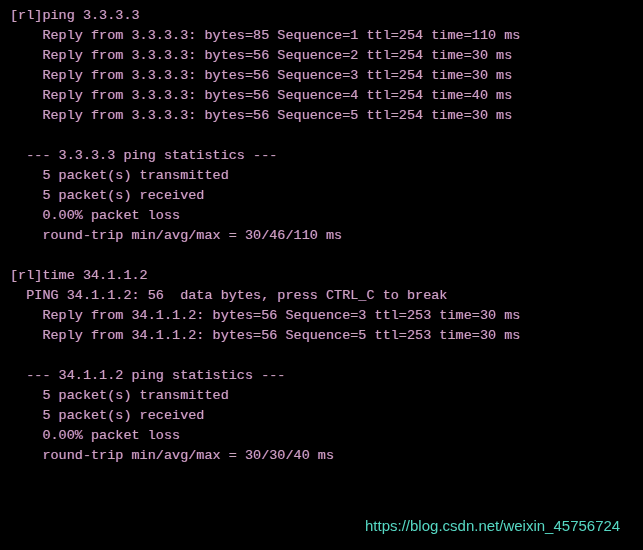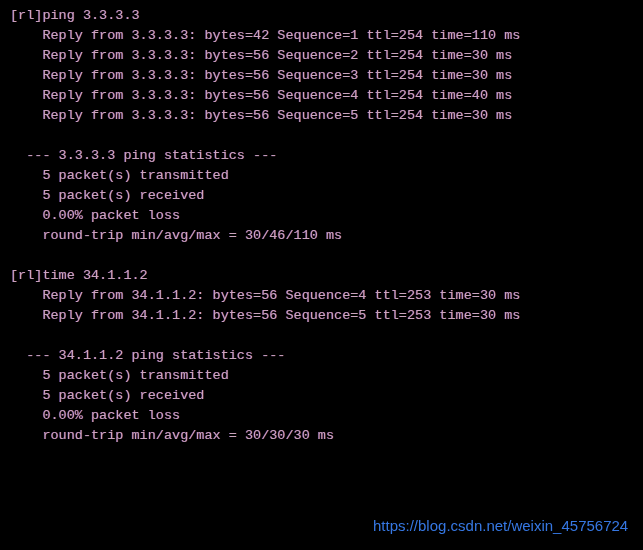--- a/index.html
+++ b/index.html
@@ -36,53 +36,54 @@
     letter-spacing: 0px;
     text-shadow: -0.5px 0 rgba(90,60,200,0.55), 0.5px 0 rgba(210,70,70,0.45);
   }
 
   .term-line.blank {
     color: transparent;
   }
 
   #watermark {
     position: absolute;
-    left: 373px;
+    left: 365px;
     top: 517px;
     font-family: "Liberation Sans", "DejaVu Sans", sans-serif;
     font-size: 15px;
     line-height: 18px;
-    color: #3b82f6;
+    color: #5eead4;
     opacity: 0.92;
     white-space: pre;
     letter-spacing: 0px;
     pointer-events: none;
   }
 </style>
 </head>
 <body>
 
 <div id="terminal">
     <div class="term-line">[rl]ping 3.3.3.3</div>
-    <div class="term-line">    Reply from 3.3.3.3: bytes=42 Sequence=1 ttl=254 time=110 ms</div>
+    <div class="term-line">    Reply from 3.3.3.3: bytes=85 Sequence=1 ttl=254 time=110 ms</div>
     <div class="term-line">    Reply from 3.3.3.3: bytes=56 Sequence=2 ttl=254 time=30 ms</div>
     <div class="term-line">    Reply from 3.3.3.3: bytes=56 Sequence=3 ttl=254 time=30 ms</div>
     <div class="term-line">    Reply from 3.3.3.3: bytes=56 Sequence=4 ttl=254 time=40 ms</div>
     <div class="term-line">    Reply from 3.3.3.3: bytes=56 Sequence=5 ttl=254 time=30 ms</div>
     <div class="term-line blank"></div>
     <div class="term-line">  --- 3.3.3.3 ping statistics ---</div>
     <div class="term-line">    5 packet(s) transmitted</div>
     <div class="term-line">    5 packet(s) received</div>
     <div class="term-line">    0.00% packet loss</div>
     <div class="term-line">    round-trip min/avg/max = 30/46/110 ms</div>
     <div class="term-line blank"></div>
     <div class="term-line">[rl]time 34.1.1.2</div>
-    <div class="term-line">    Reply from 34.1.1.2: bytes=56 Sequence=4 ttl=253 time=30 ms</div>
+    <div class="term-line">  PING 34.1.1.2: 56  data bytes, press CTRL_C to break</div>
+    <div class="term-line">    Reply from 34.1.1.2: bytes=56 Sequence=3 ttl=253 time=30 ms</div>
     <div class="term-line">    Reply from 34.1.1.2: bytes=56 Sequence=5 ttl=253 time=30 ms</div>
     <div class="term-line blank"></div>
     <div class="term-line">  --- 34.1.1.2 ping statistics ---</div>
     <div class="term-line">    5 packet(s) transmitted</div>
     <div class="term-line">    5 packet(s) received</div>
     <div class="term-line">    0.00% packet loss</div>
-    <div class="term-line">    round-trip min/avg/max = 30/30/30 ms</div>
+    <div class="term-line">    round-trip min/avg/max = 30/30/40 ms</div>
   </div>
 
 <div id="watermark">https://blog.csdn.net/weixin_45756724</div>
 
 </body></html>

